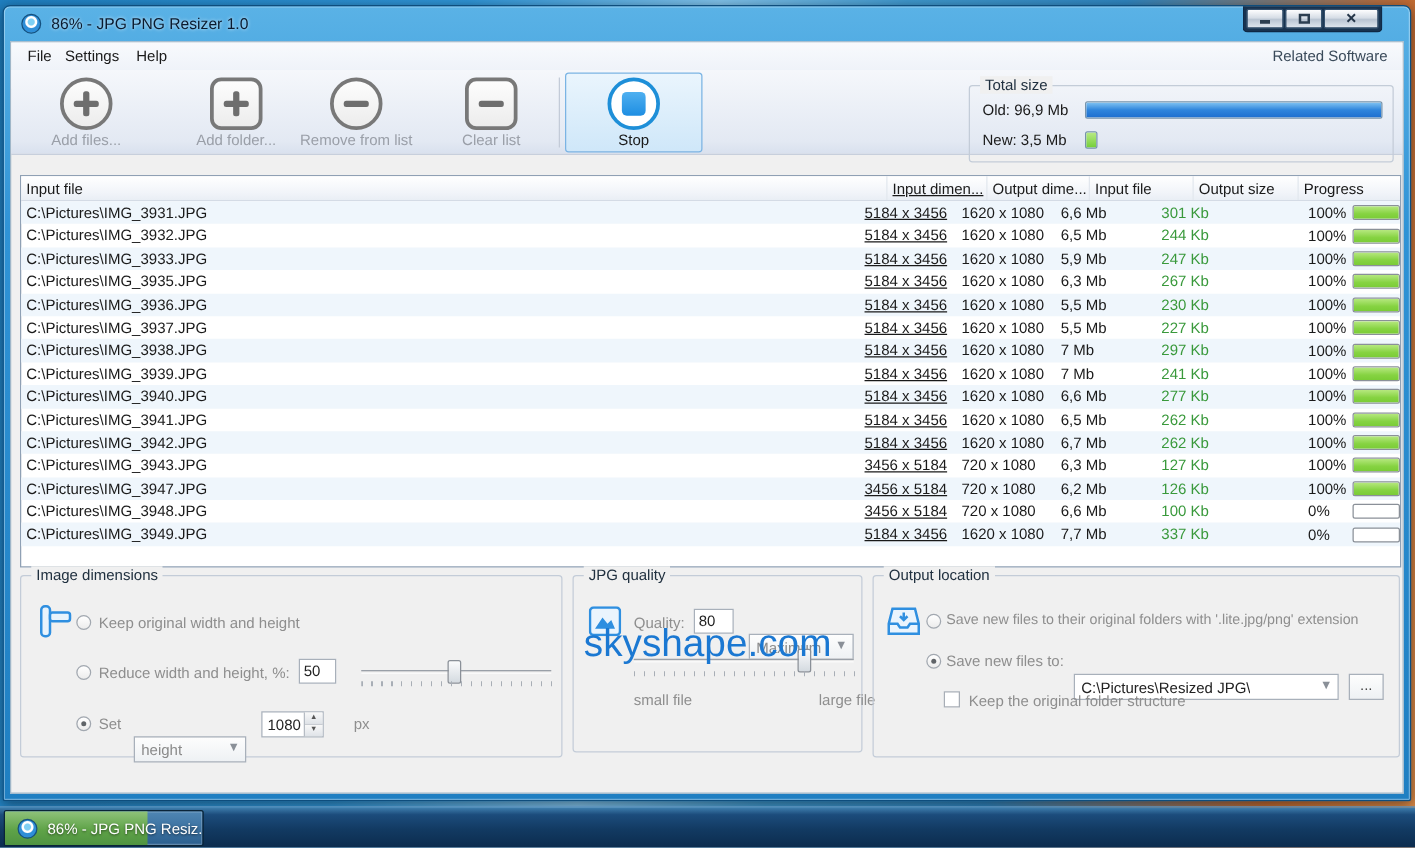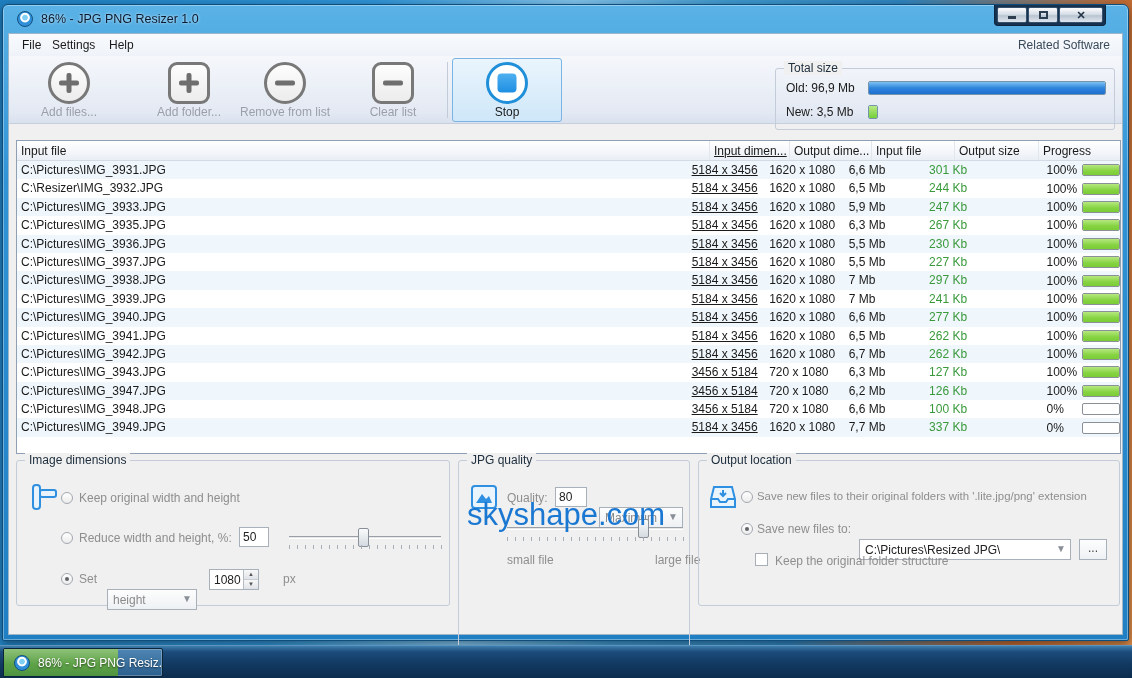--- a/index.html
+++ b/index.html
@@ -82,21 +82,21 @@
   .cell { padding:2px 0 0 4px; overflow:hidden; white-space:nowrap; }
   .cell.c-outs { color:#39993b; }
   .cell.c-prog { display:flex; align-items:center; padding-top:0; gap:4px;margin-left:36px; }
   .pct { width:32px; }
   .minibar { display:inline-block; width:38px; height:12px; border:1px solid #8a9098; border-radius:2px; background:#fff; overflow:hidden; }
   .minifill { display:block; height:100%; background:linear-gradient(180deg,#b6e87f 0%,#86d342 60%,#7acc36 100%); }
   .watermark { position:absolute; left:450px; top:356px; font-size:31px; color:#1b78d2; letter-spacing:0; z-index:5; }
 
   
   .dim-group { left:7px; top:426px; width:434px; height:146px; }
-  .qual-group { left:449px; top:426px; width:232px; height:188px;text-decoration:underline; }
+  .qual-group { left:449px; top:426px; width:232px; height:142px;text-decoration:underline; }
   .out-group { left:689px; top:426px; width:422px; height:146px; }
   .glabel { position:absolute; font-size:12px; color:#8e8e8e; white-space:nowrap; }
   .radio { position:absolute; width:12px; height:12px; border-radius:50%; border:1px solid #a2a8b0;
     background:linear-gradient(180deg,#fff,#ececec); }
   .radio.checked::after { content:''; position:absolute; left:3px; top:3px; width:4px; height:4px; border-radius:50%; background:#606468; }
   .checkbox { position:absolute; width:13px; height:13px; border:1px solid #a8aeb6; background:#fff; }
   .tinput { position:absolute; height:20px; border:1px solid #a8b0ba; background:#fff; font-size:12px;
     color:#222; padding:0 3px; font-family:"Liberation Sans", sans-serif; }
   .combo { position:absolute; height:21px; border:1px solid #a8b0ba;
     background:linear-gradient(180deg,#fdfdfd,#eef1f4); font-size:12px; color:#8a8a8a;margin-top:20px; }
@@ -234,21 +234,21 @@
               <div class="cell c-ins">6,6 Mb</div>
               <div class="cell c-outs">301 Kb</div>
               <div class="cell c-prog">
                 <span class="pct">100%</span>
                 <span class="minibar">
                   <span class="minifill" style="width: 100%;"></span>
                 </span>
               </div>
             </div>
             <div class="trow">
-              <div class="cell c-file">C:\Resizer\IMG_3932.JPG</div>
+              <div class="cell c-file">C:\Pictures\IMG_3932.JPG</div>
               <div class="cell c-ind">5184 x 3456</div>
               <div class="cell c-outd">1620 x 1080</div>
               <div class="cell c-ins">6,5 Mb</div>
               <div class="cell c-outs">244 Kb</div>
               <div class="cell c-prog">
                 <span class="pct">100%</span>
                 <span class="minibar">
                   <span class="minifill" style="width: 100%;"></span>
                 </span>
               </div>

